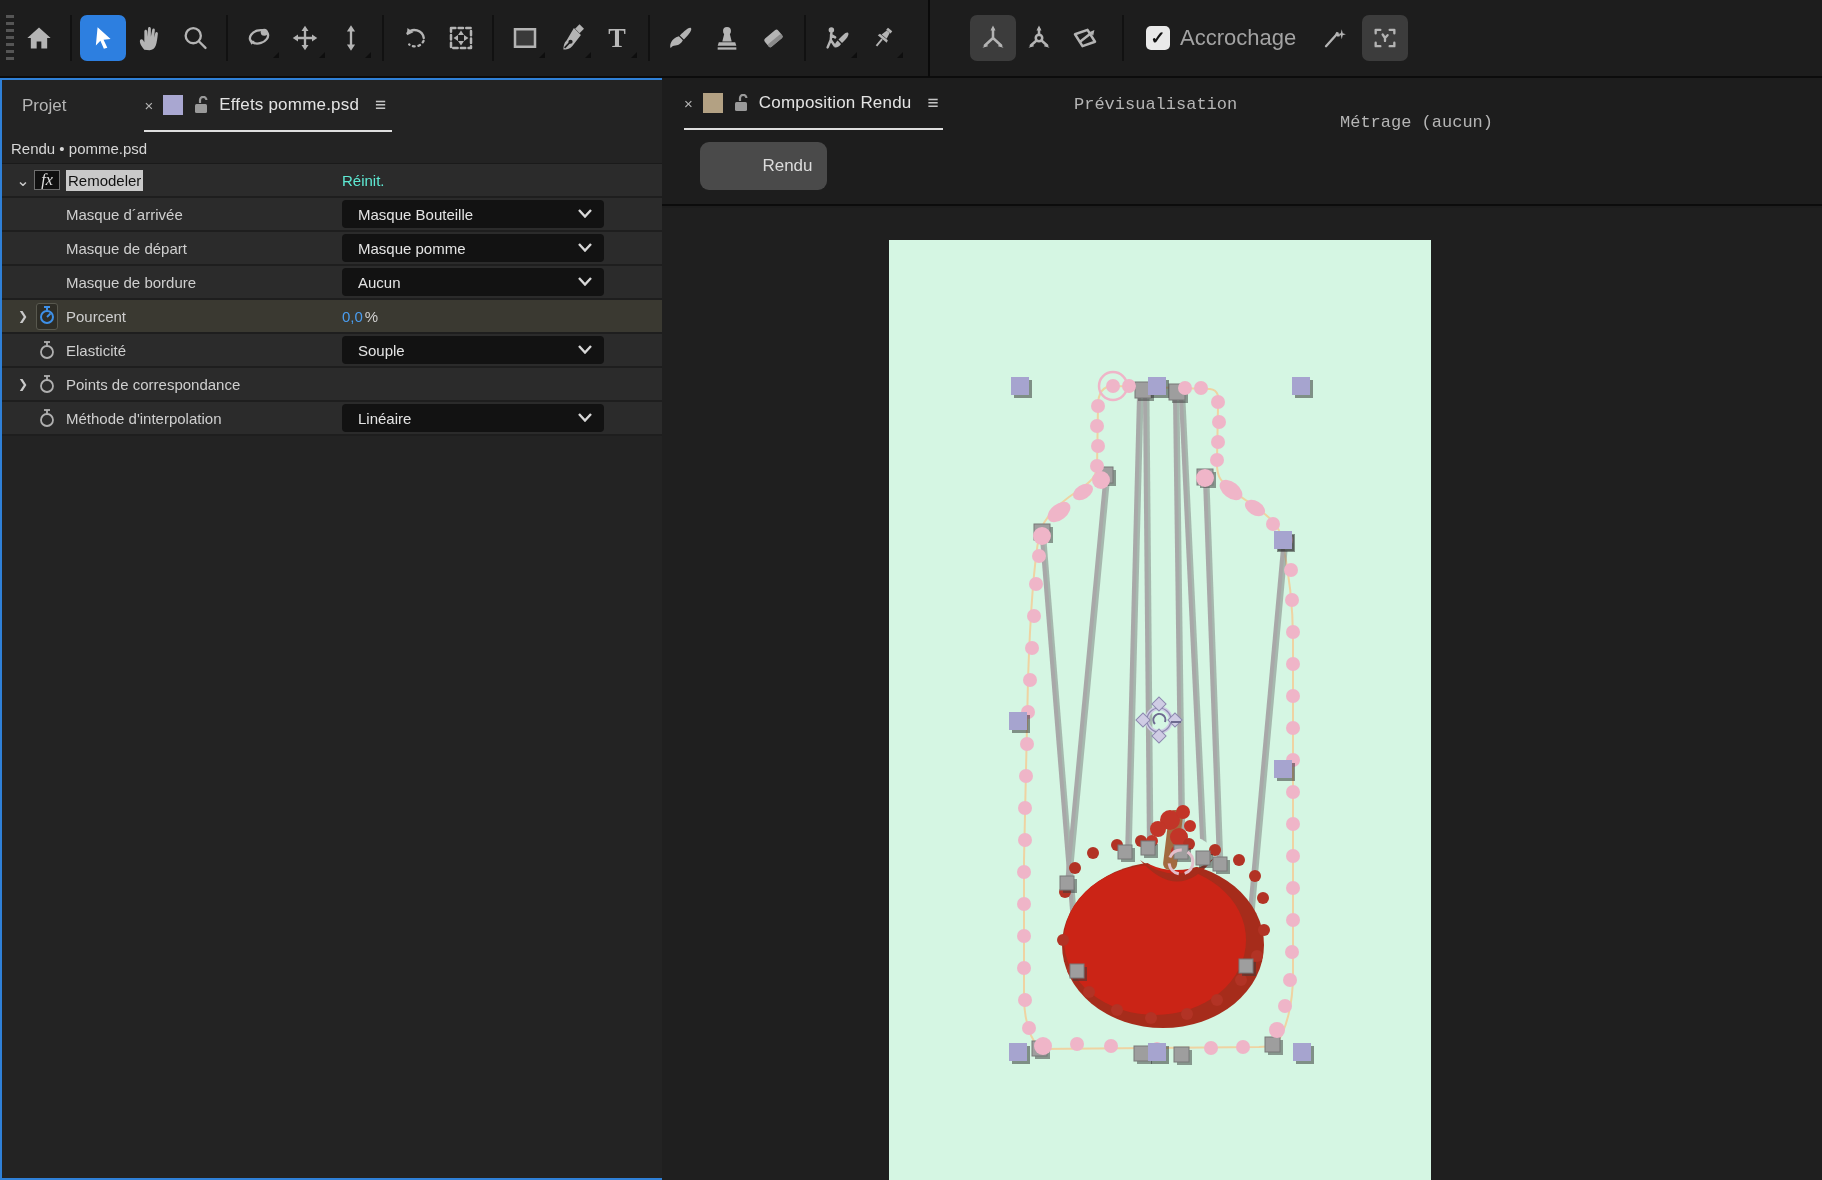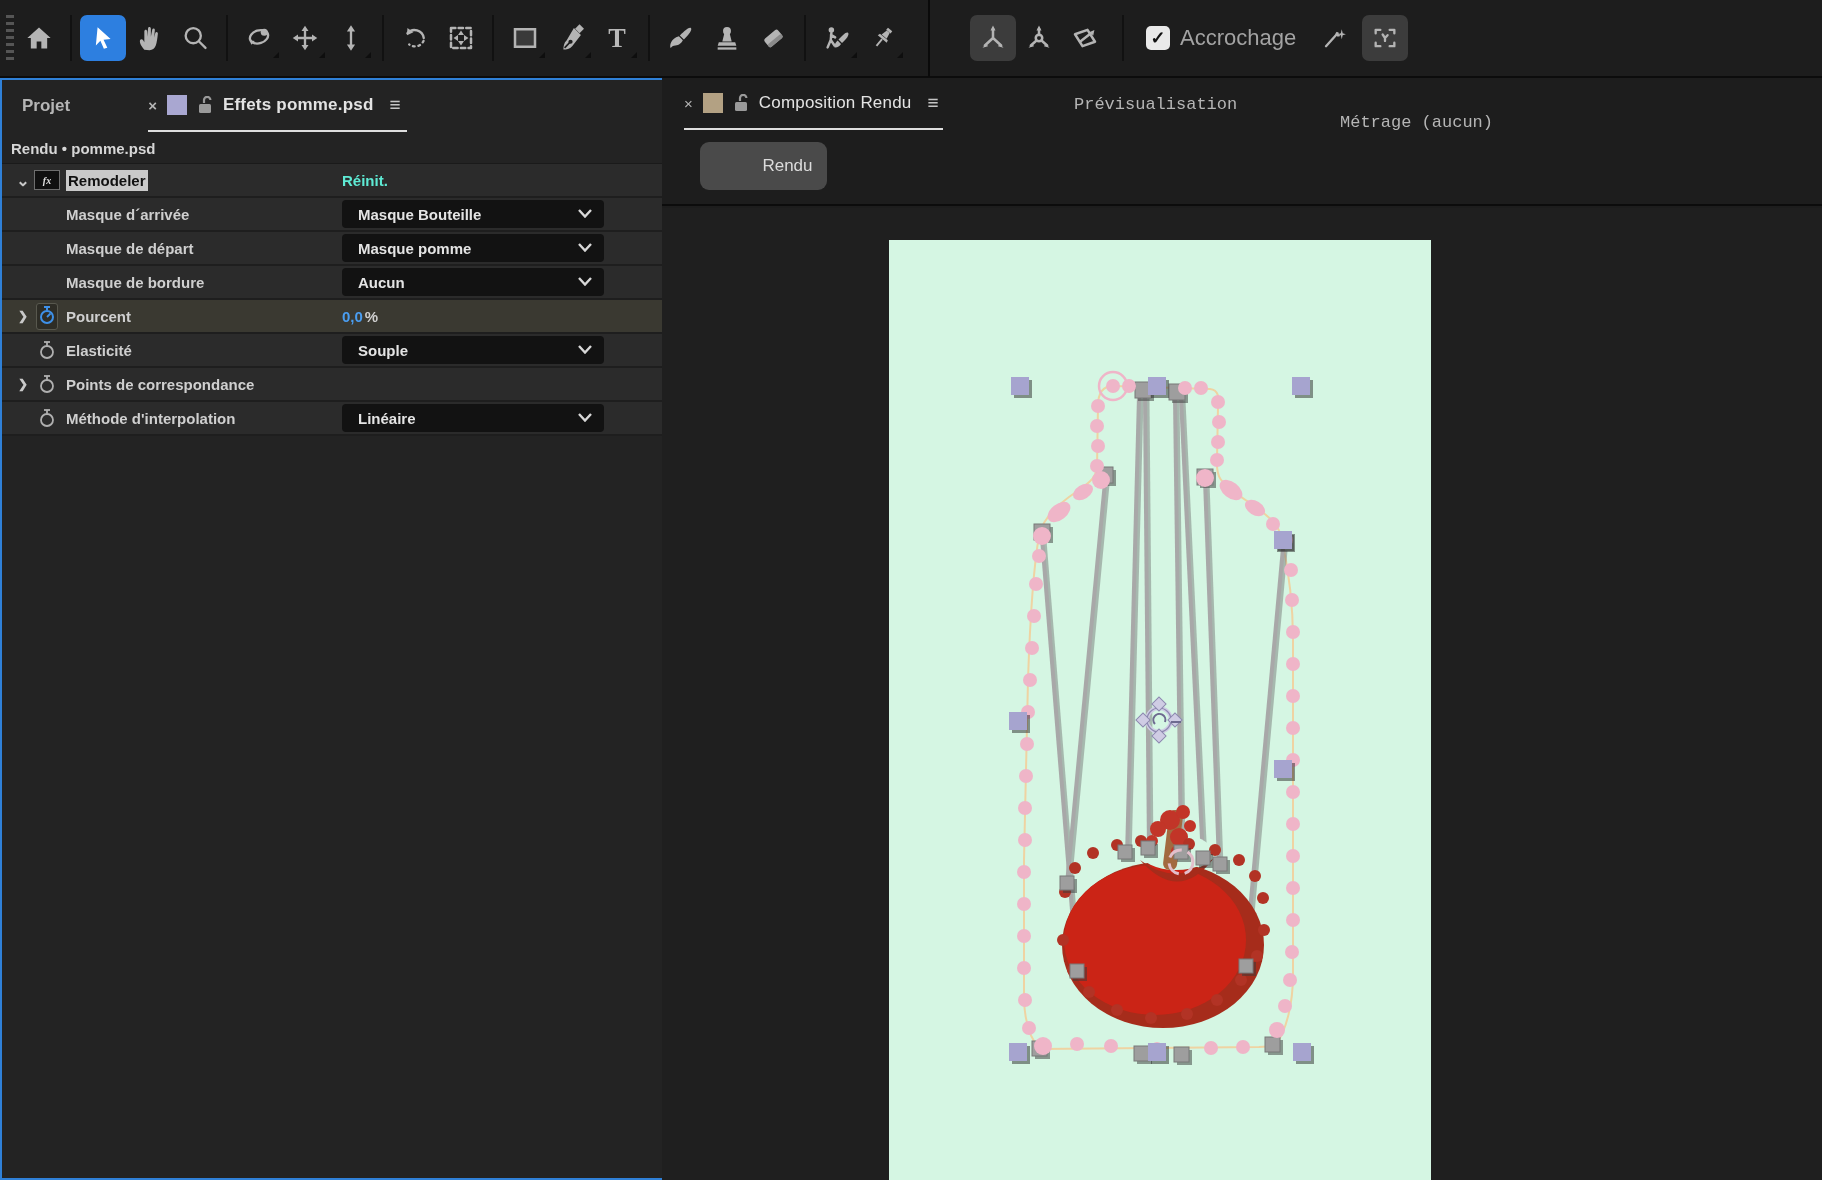--- a/index.html
+++ b/index.html
@@ -25,21 +25,21 @@
   .tdivider { width:2px; height:78px; background:#0a0a0a; margin:0 6px; flex:none; }
   .icon-stroke { stroke:#b4b4b4; fill:none; stroke-width:2; stroke-linecap:round; stroke-linejoin:round; }
   .icon-fill { fill:#b4b4b4; }
   .accro-box { width:24px; height:24px; background:#e9e9e9; border-radius:5px;
                display:flex; align-items:center; justify-content:center;
                font-weight:bold; color:#111; font-size:18px; margin-right:10px; }
   .accro-label { color:#a3a3a3; font-size:22px; margin-right:14px; }
 
   
   .left-panel { position:absolute; left:0; top:78px; width:776px; height:1102px;
-                background:#232323; border:2px solid #2f80d7;font-weight:bold; }
+                background:#232323; border:2px solid #2f80d7; }
   .right-panel { position:absolute; left:662px; top:78px; width:1160px; height:1102px;
                  background:#1d1d1d; }
 
   
   .ltabs { height:52px; display:flex; align-items:center; position:relative; }
   .tab-projet { color:#b5b5b5; font-size:17px; margin-left:20px; }
   .tab-active { display:flex; align-items:center; gap:10px; margin-left:78px;
                 padding:0 6px 0 0; height:52px; border-bottom:2px solid #dedede; }
   .tab-x { color:#b5b5b5; font-size:15px; }
   .swatch { width:20px; height:20px; }
@@ -52,21 +52,21 @@
 
   
   .rows { border-top:1px solid #1a1a1a; }
   .row { height:34px; background:#2b2b2b; border-bottom:2px solid #1e1e1e;
          display:flex; align-items:center; position:relative; color:#cfcfcf; font-size:15px; }
   .row.selected { background:#3a3931; }
   .twirl { width:18px; margin-left:12px; color:#c9c9c9; font-size:13px; flex:none; text-align:center; }
   .sw-slot { width:26px; margin-left:2px; flex:none; display:flex; justify-content:center; }
   .sw-boxed { border:1px solid #58584e; border-radius:3px; padding:1px; background:#2e2d26; }
   .fx-badge { width:26px; height:20px; background:#101010; border:1px solid #6e6e6e;
-              color:#e0e0e0; font-size:10px; font-style:italic; font-family:"Liberation Serif",serif;
+              color:#e0e0e0; font-size:16px; font-style:italic; font-family:"Liberation Serif",serif;
               display:flex; align-items:center; justify-content:center; margin-left:2px; flex:none; }
   .fx-name { background:#c9c9c9; color:#111; padding:2px 2px; margin-left:6px; font-size:15px; }
   .val-col { position:absolute; left:340px; display:flex; align-items:center; }
   .link-blue { color:#5eead4; }
   .num-blue { color:#4a9df0; }
   .unit { color:#cfcfcf; margin-left:2px; }
   .dropdown { width:262px; height:28px; background:#121212; border-radius:4px;
               display:flex; align-items:center; color:#e4e4e4; padding-left:16px; position:relative; }
   .dropdown .chev { position:absolute; right:12px; top:9px; }
   .label-text { margin-left:6px; }

